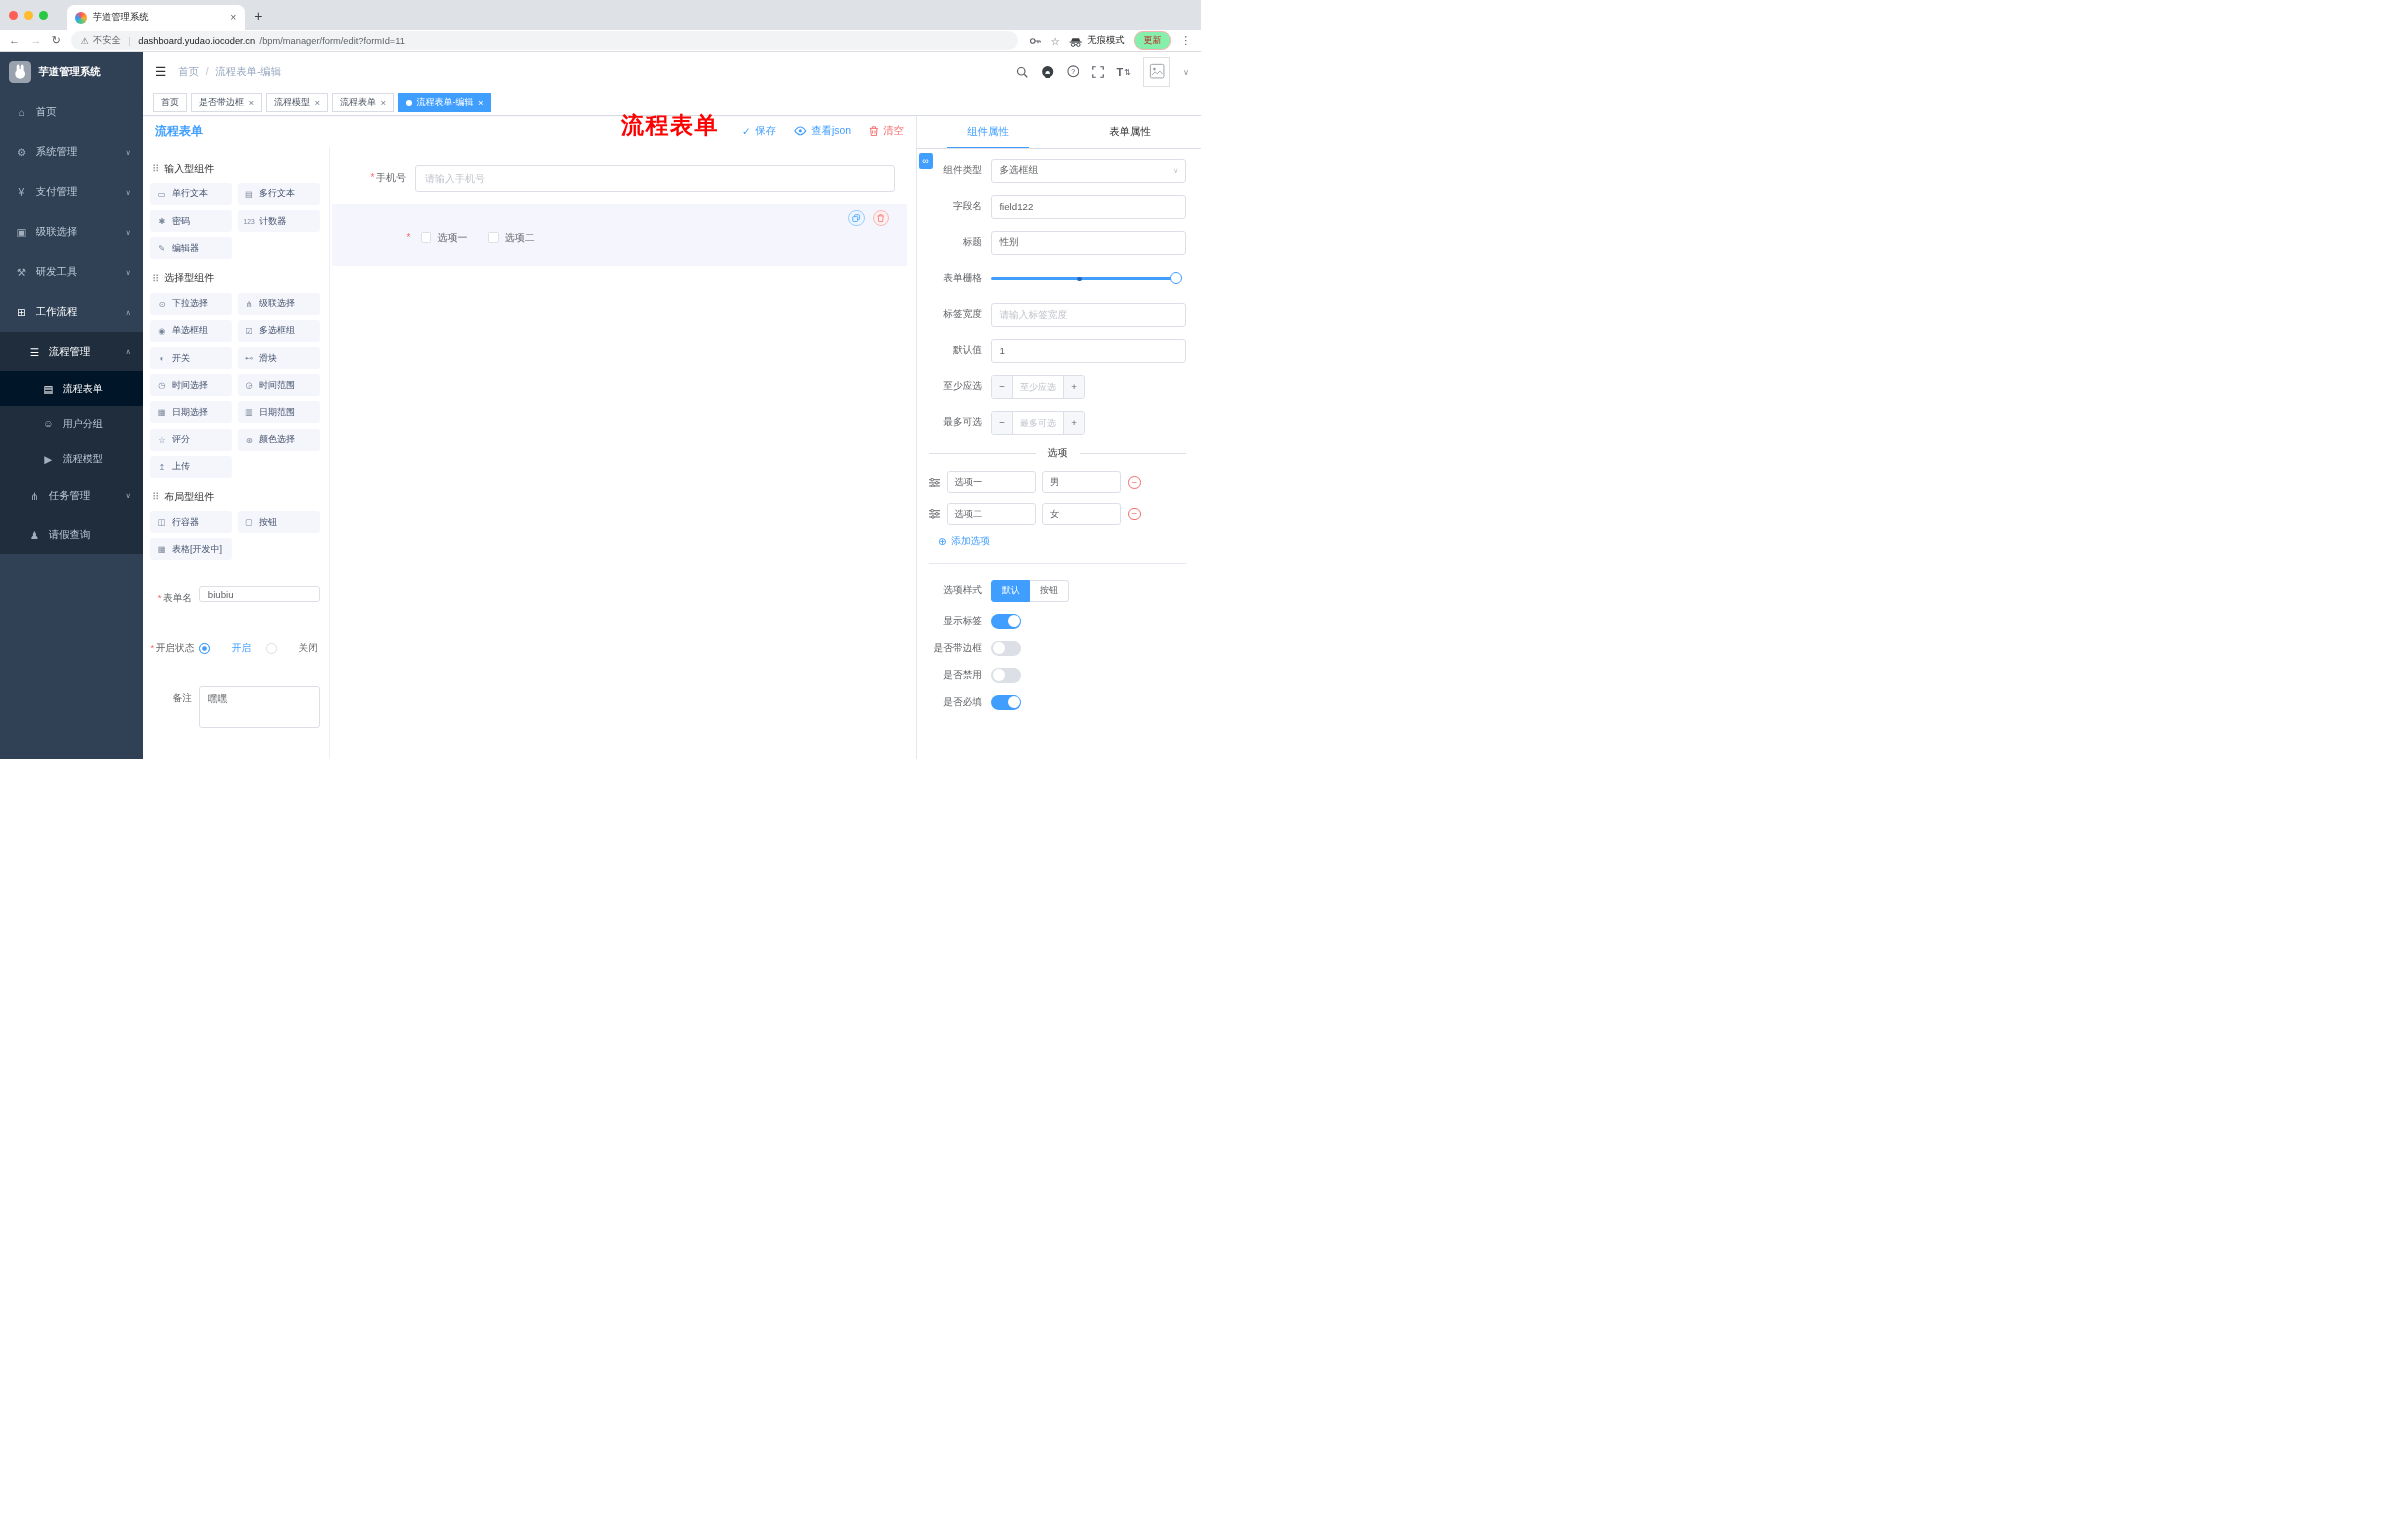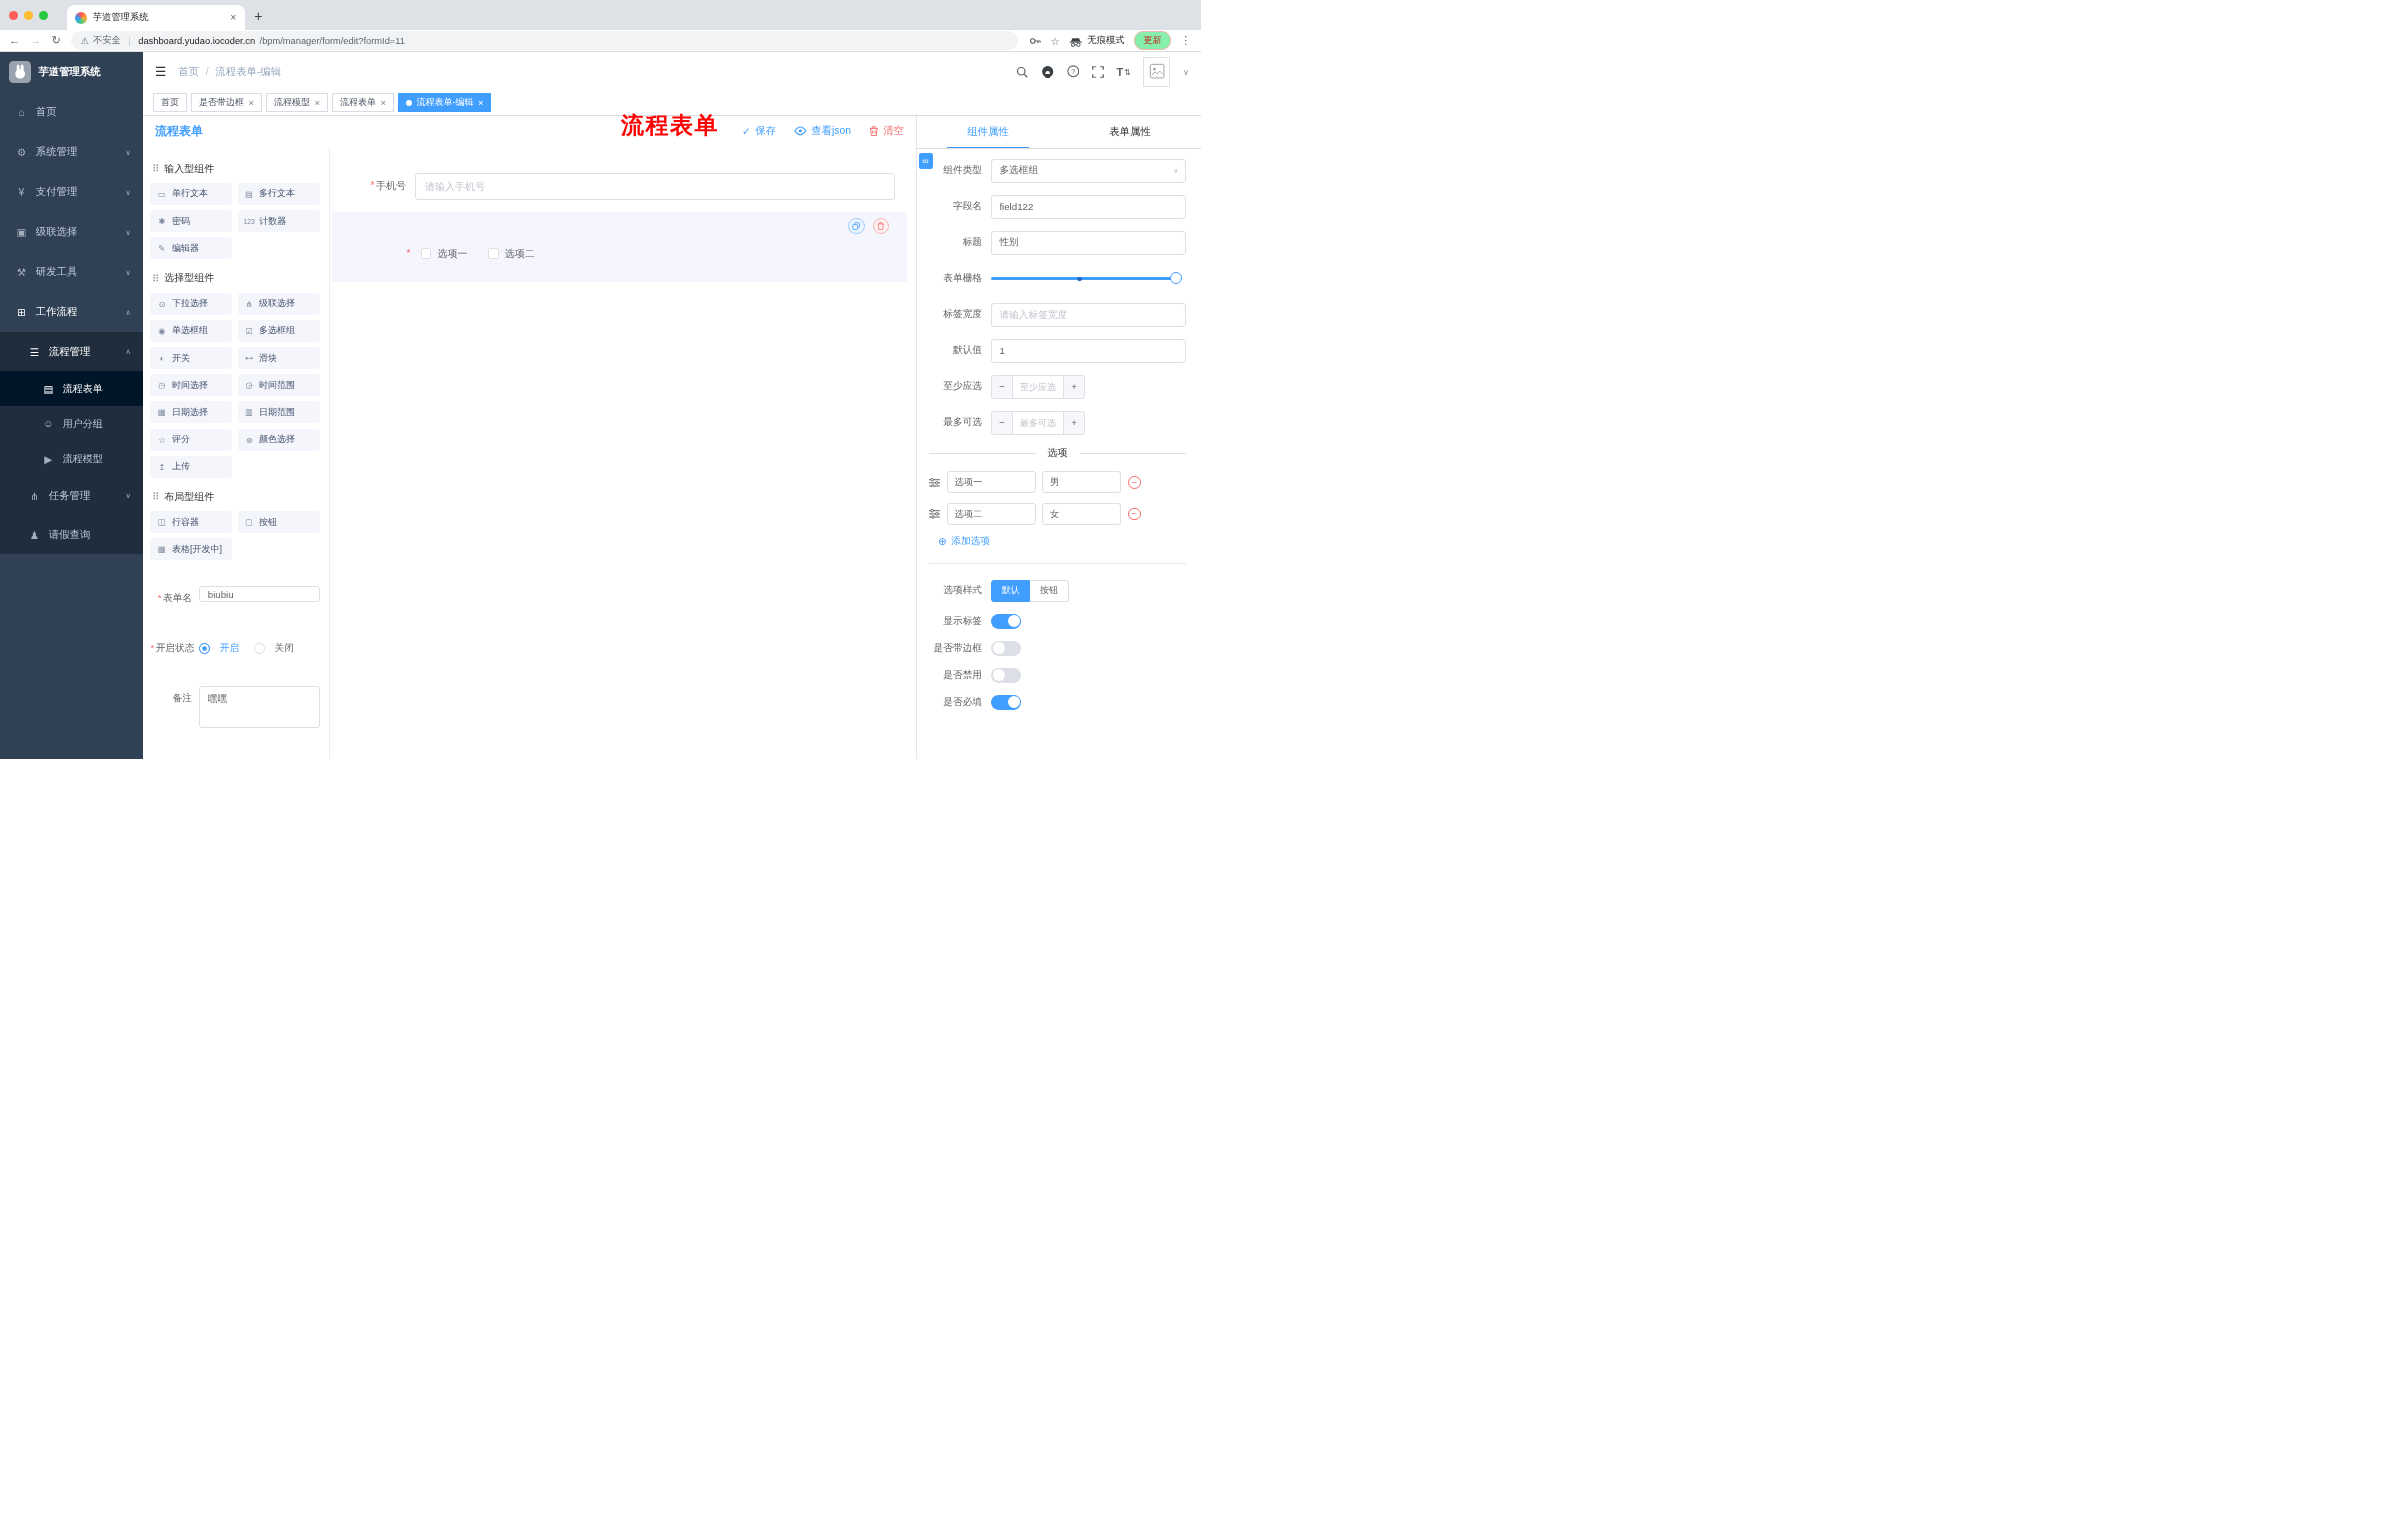--- a/index.html
+++ b/index.html
@@ -87,28 +87,28 @@
 .p-sec-title .drag{color:#8c939d;font-size:9.7px}
 .p-grid{display:flex;flex-wrap:wrap;gap:5.2px;margin-bottom:12px}
 .p-item{width:82px;height:22px;background:#f4f6fc;border-radius:3px;display:flex;align-items:center;gap:4.5px;padding:0 6px;font-size:9px;color:#42506b;cursor:grab}
 .p-item .pic{color:#7a8699;font-size:8.2px;min-width:11px;text-align:center;white-space:nowrap}
 .fc-row{display:flex;align-items:flex-start;margin:26px 0}
 .fc-label{width:49px;text-align:right;padding-right:7.4px;font-size:9.7px;color:#606266;line-height:24px;white-space:nowrap;flex-shrink:0}
 .req{color:#f56c6c;margin-right:1.5px}
 .fc-input{flex:1;height:16px;border:0.7px solid #dcdfe6;border-radius:3px;padding:0 7.4px;font-size:9.7px;color:#606266;width:100%;outline:none;background:#fff}
 textarea.fc-input{height:42px;padding:4.5px 7.4px;resize:none;font-family:inherit;line-height:1.5}
 .radio-group{display:flex;gap:15px;align-items:center;height:24px}
-.radio-opt{display:flex;align-items:center;gap:10px;font-size:9.7px;color:#606266}
+.radio-opt{display:flex;align-items:center;gap:22px;font-size:9.7px;color:#606266}
 .radio{width:10.4px;height:10.4px;border:0.7px solid #dcdfe6;border-radius:50%;background:#fff;flex-shrink:0}
 .radio.sel{border-color:#409eff;background:#409eff;box-shadow:inset 0 0 0 2.2px #fff}
 .radio-opt.sel-lbl{color:#409eff}
 
 
 .canvas{flex:1;padding:18px 0 0 0;min-width:0}
-.cv-row{display:flex;align-items:center;margin:8px 21px 0 6px}
+.cv-row{display:flex;align-items:center;margin:0 21px 0 6px}
 .cv-label{width:79px;text-align:right;padding-right:9px;font-size:10px;color:#606266;flex-shrink:0;white-space:nowrap}
 .cv-input{flex:1;height:27px;border:0.7px solid #dcdfe6;border-radius:3px;padding:0 9px;font-size:10px;color:#606266;outline:none}
 .cv-input::placeholder{color:#c0c4cc}
 .selected-block{margin:12px 9px 0 1.5px;background:#f4f5fd;padding:27px 12px 21px 4.5px;position:relative}
 .block-actions{position:absolute;top:6px;right:18px;display:flex;gap:8.2px}
 .act-btn{width:16.3px;height:16.3px;border-radius:50%;border:0.7px solid;display:flex;align-items:center;justify-content:center;cursor:pointer}
 .act-copy{border-color:#9fcdff;background:#ecf5ff}
 .act-del{border-color:#fab6b6;background:#fef0f0}
 .checkbox-row{display:flex;gap:21px;align-items:center;flex:1}
 .cb{display:flex;align-items:center;gap:6px;font-size:10px;color:#606266}

